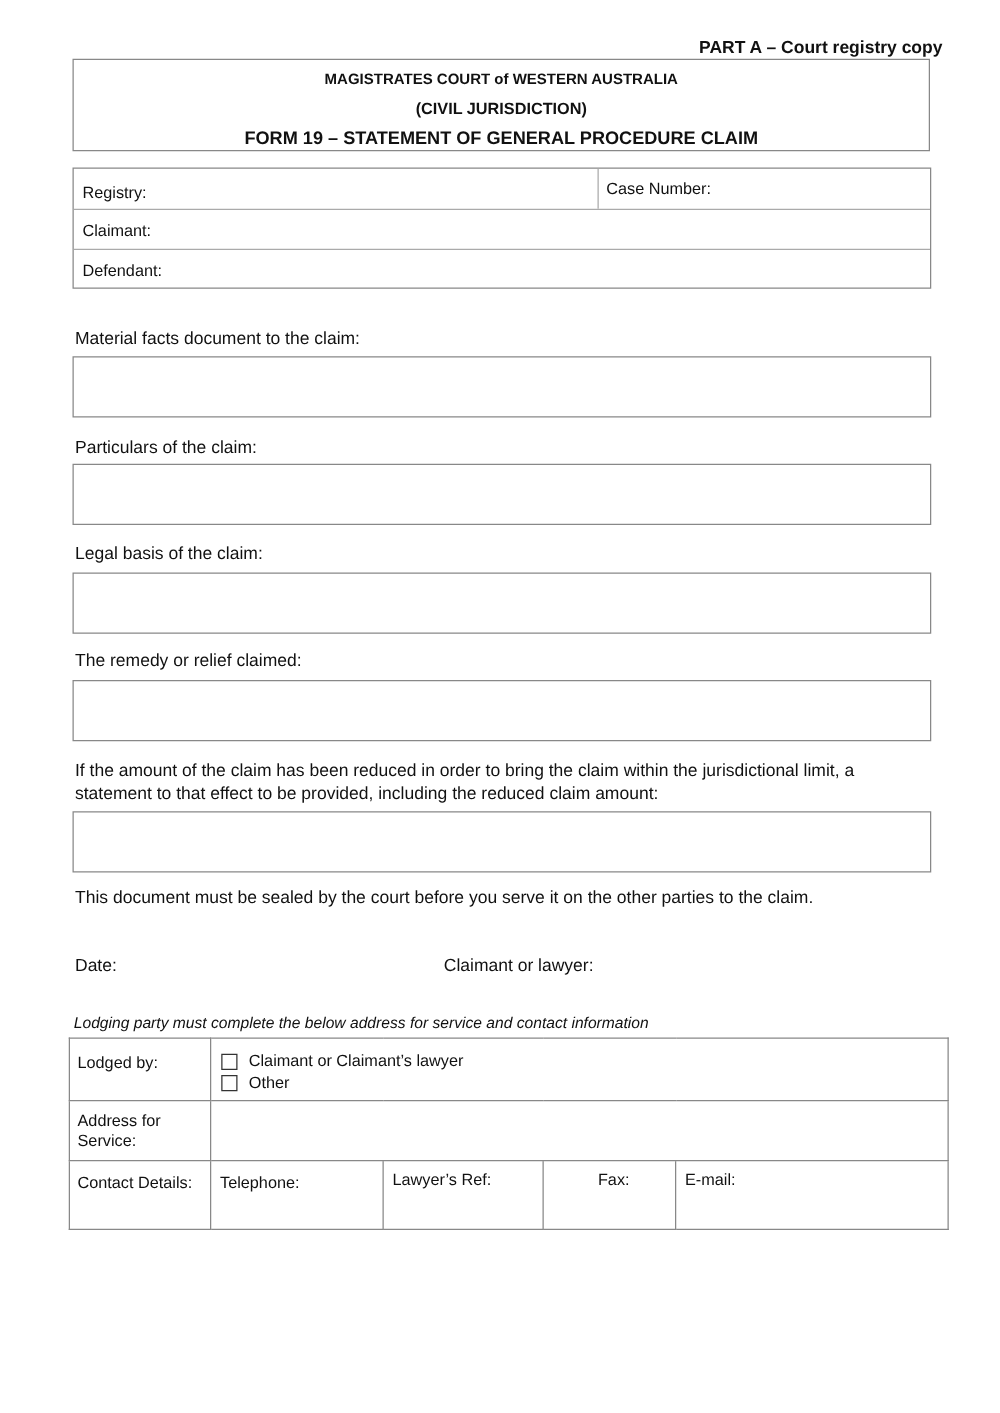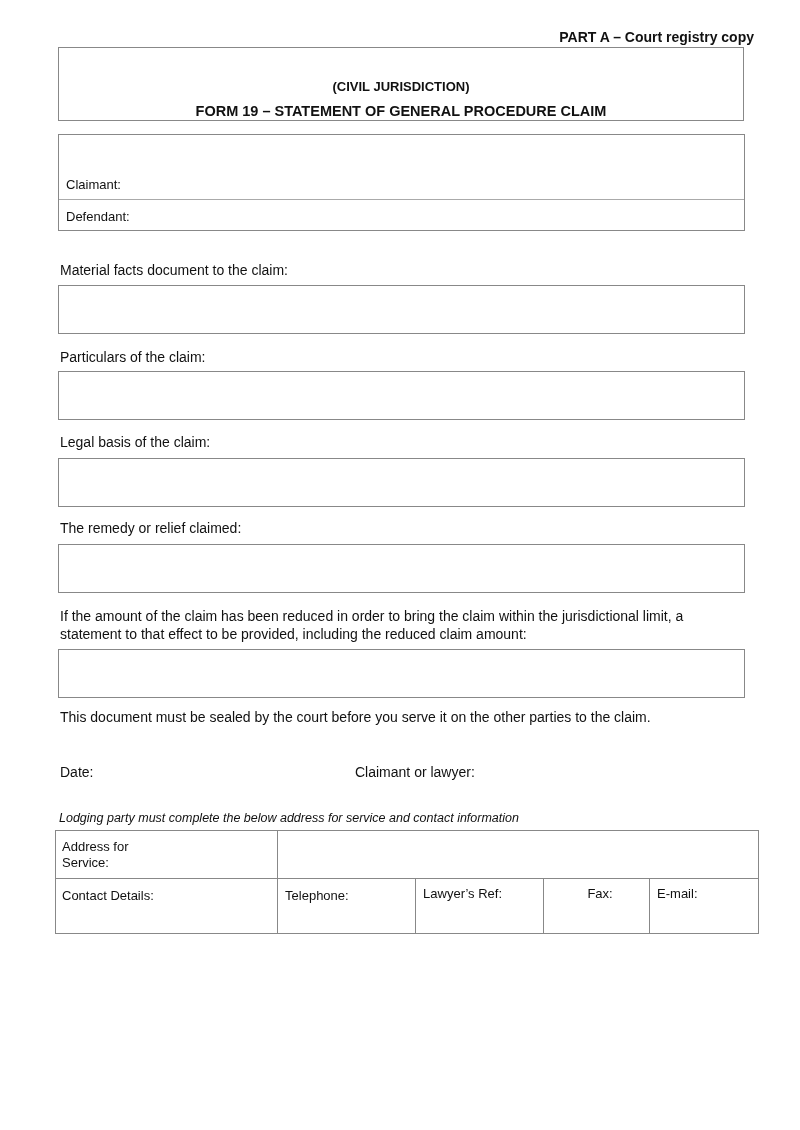--- a/index.html
+++ b/index.html
@@ -21,25 +21,31 @@
   table.svc { position:absolute; left:55px; top:830px; width:704px; border-collapse:collapse; font-size:13px; }
   table.svc td { border:1px solid #888; vertical-align:top; padding:0; }
   .cb { display:inline-block; width:11px; height:11px; border:1px solid #333; vertical-align:middle; margin-right:9px; }
 </style>
 </head>
 <body>
 
 <div class="abs part">PART A – Court registry copy</div>
 
 <div class="abs hdr">
+  <div class="l1">MAGISTRATES COURT of WESTERN AUSTRALIA</div>
   <div class="l2">(CIVIL JURISDICTION)</div>
   <div class="l3">FORM 19 – STATEMENT OF GENERAL PROCEDURE CLAIM</div>
 </div>
 
 <div class="abs info">
+  <div class="row" style="top:0;">
+    <span style="top:11px;">Registry:</span>
+    <div class="vdiv"></div>
+    <span style="left:426px;top:8px;">Case Number:</span>
+  </div>
   <div class="row" style="top:32px;">
     <span>Claimant:</span>
   </div>
   <div class="row" style="top:64px;border-bottom:none;">
     <span>Defendant:</span>
   </div>
 </div>
 
 <div class="abs label" style="top:262px;">Material facts document to the claim:</div>
 <div class="abs box" style="top:285px;"></div>
@@ -58,20 +64,31 @@
 
 <div class="abs foot" style="left:60px;top:709px;">This document must be sealed by the court before you serve it on the other parties to the claim.</div>
 
 <div class="abs foot" style="left:60px;top:764px;">Date:</div>
 <div class="abs foot" style="left:355px;top:764px;">Claimant or lawyer:</div>
 
 <div class="abs italic">Lodging party must complete the below address for service and contact information</div>
 
 <table class="svc">
   <tbody>
+      <tr style="height:50px;">
+    <td style="width:112px;">
+      <div style="padding:11px 0 0 6px;">Lodged by:</div>
+    </td>
+    <td colspan="4">
+      <div style="padding:9px 0 0 8px;line-height:17px;">
+        <div><span class="cb"></span><span>Claimant or Claimant’s lawyer</span></div>
+        <div><span class="cb"></span><span>Other</span></div>
+      </div>
+    </td>
+  </tr>
   <tr style="height:48px;">
     <td>
       <div style="padding:8px 0 0 6px;line-height:16px;">
         <div>Address for</div>
         <div>Service:</div>
       </div>
     </td>
     <td colspan="4"></td>
   </tr>
   <tr style="height:55px;">

